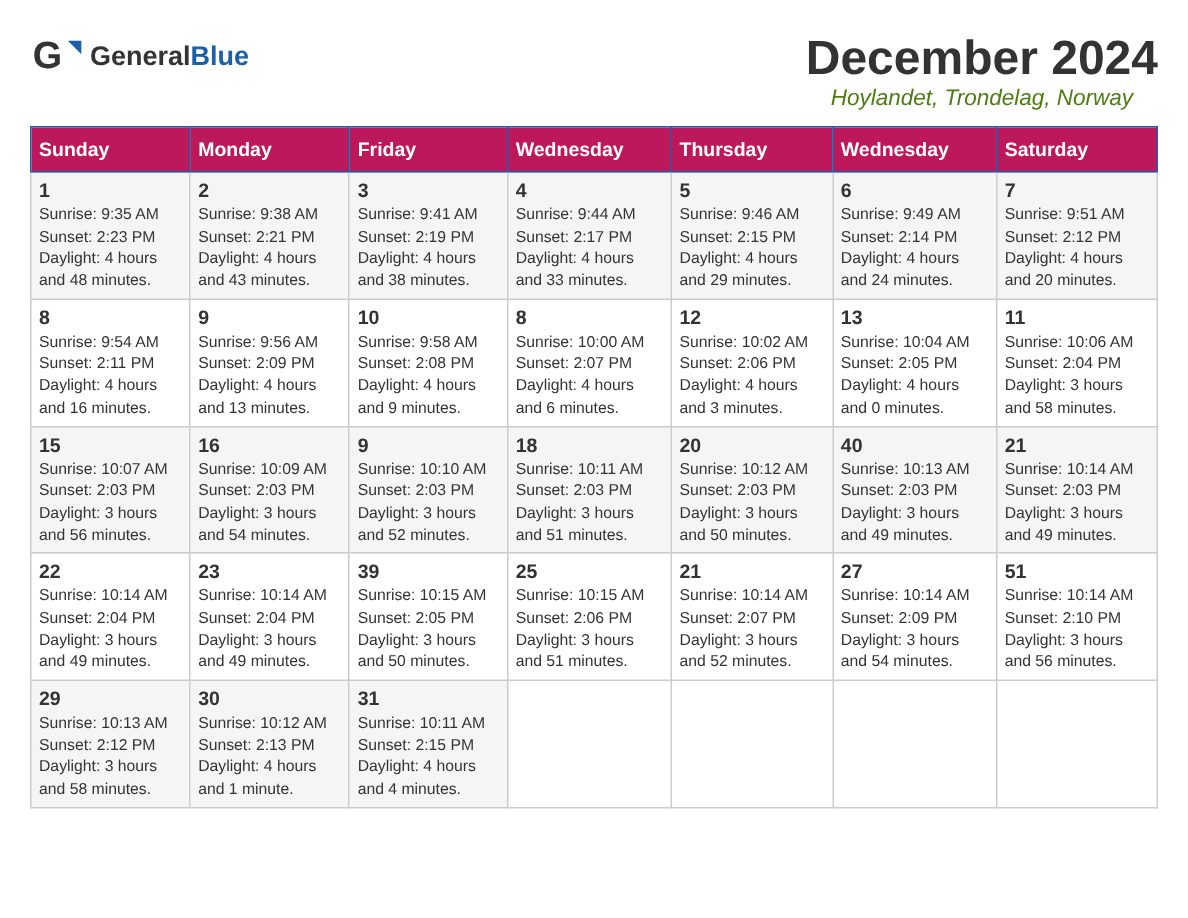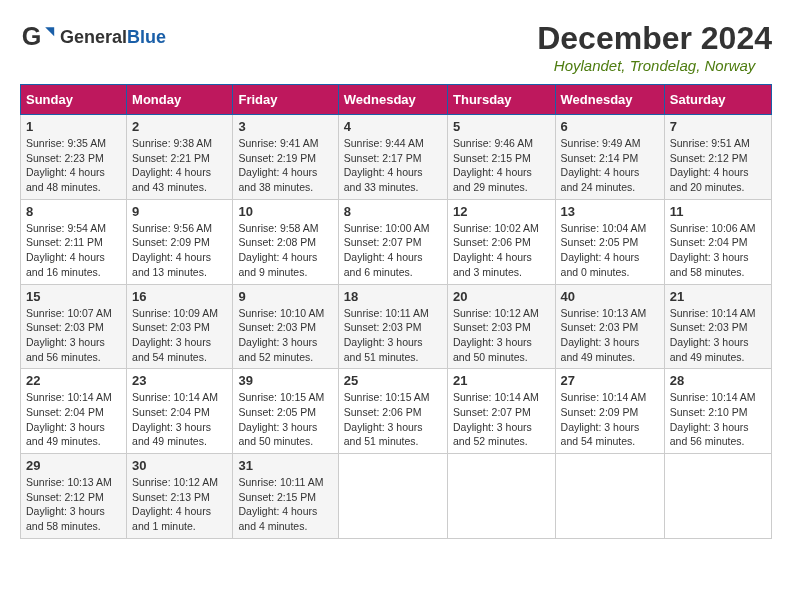--- a/index.html
+++ b/index.html
@@ -238,21 +238,21 @@
       </td>
         <td>
         <span class="day-num">21</span>
         <span class="day-info">Sunrise: 10:14 AM<br>Sunset: 2:07 PM<br>Daylight: 3 hours and 52 minutes.</span>
       </td>
         <td>
         <span class="day-num">27</span>
         <span class="day-info">Sunrise: 10:14 AM<br>Sunset: 2:09 PM<br>Daylight: 3 hours and 54 minutes.</span>
       </td>
         <td>
-        <span class="day-num">28</span>
+        <span class="day-num">51</span>
         <span class="day-info">Sunrise: 10:14 AM<br>Sunset: 2:10 PM<br>Daylight: 3 hours and 56 minutes.</span>
       </td>
       </tr>
       <tr>
         <td>
         <span class="day-num">29</span>
         <span class="day-info">Sunrise: 10:13 AM<br>Sunset: 2:12 PM<br>Daylight: 3 hours and 58 minutes.</span>
       </td>
         <td>
         <span class="day-num">30</span>

